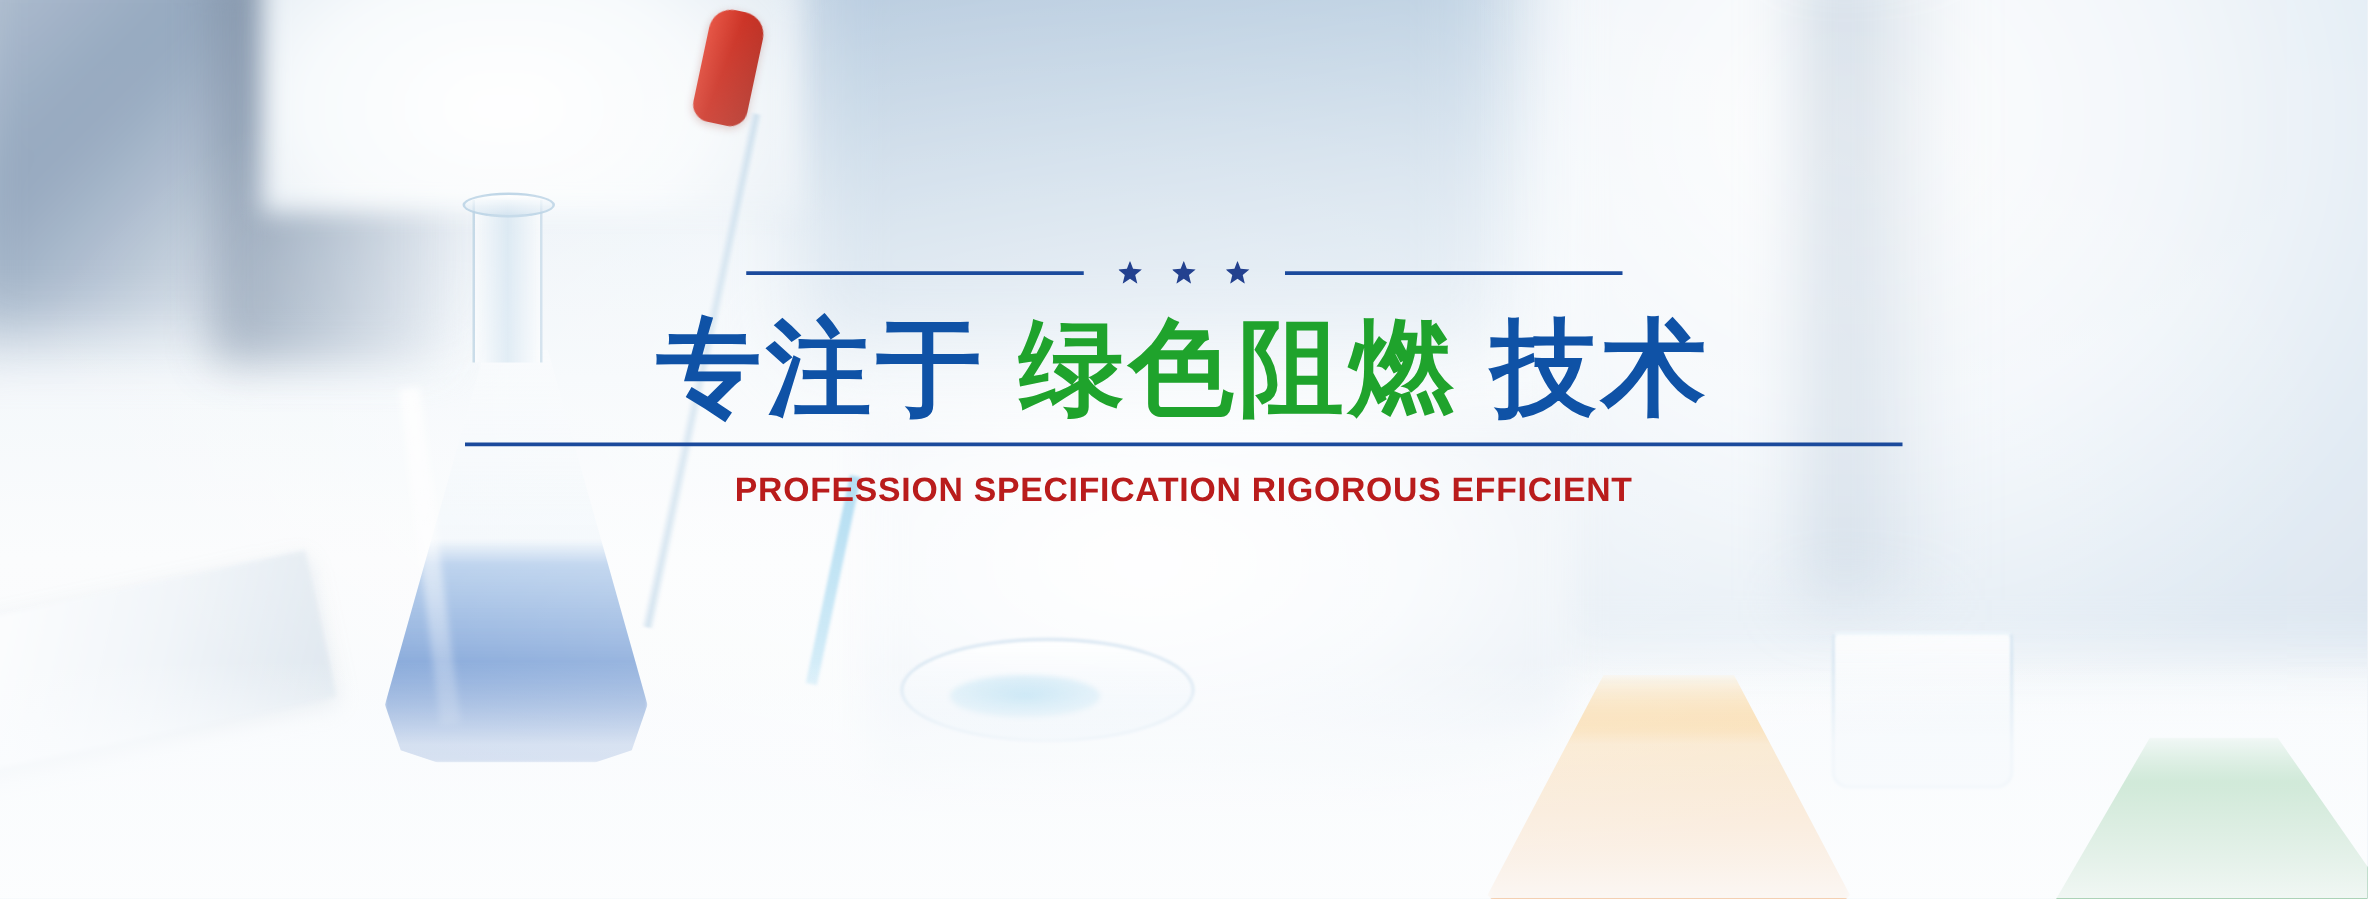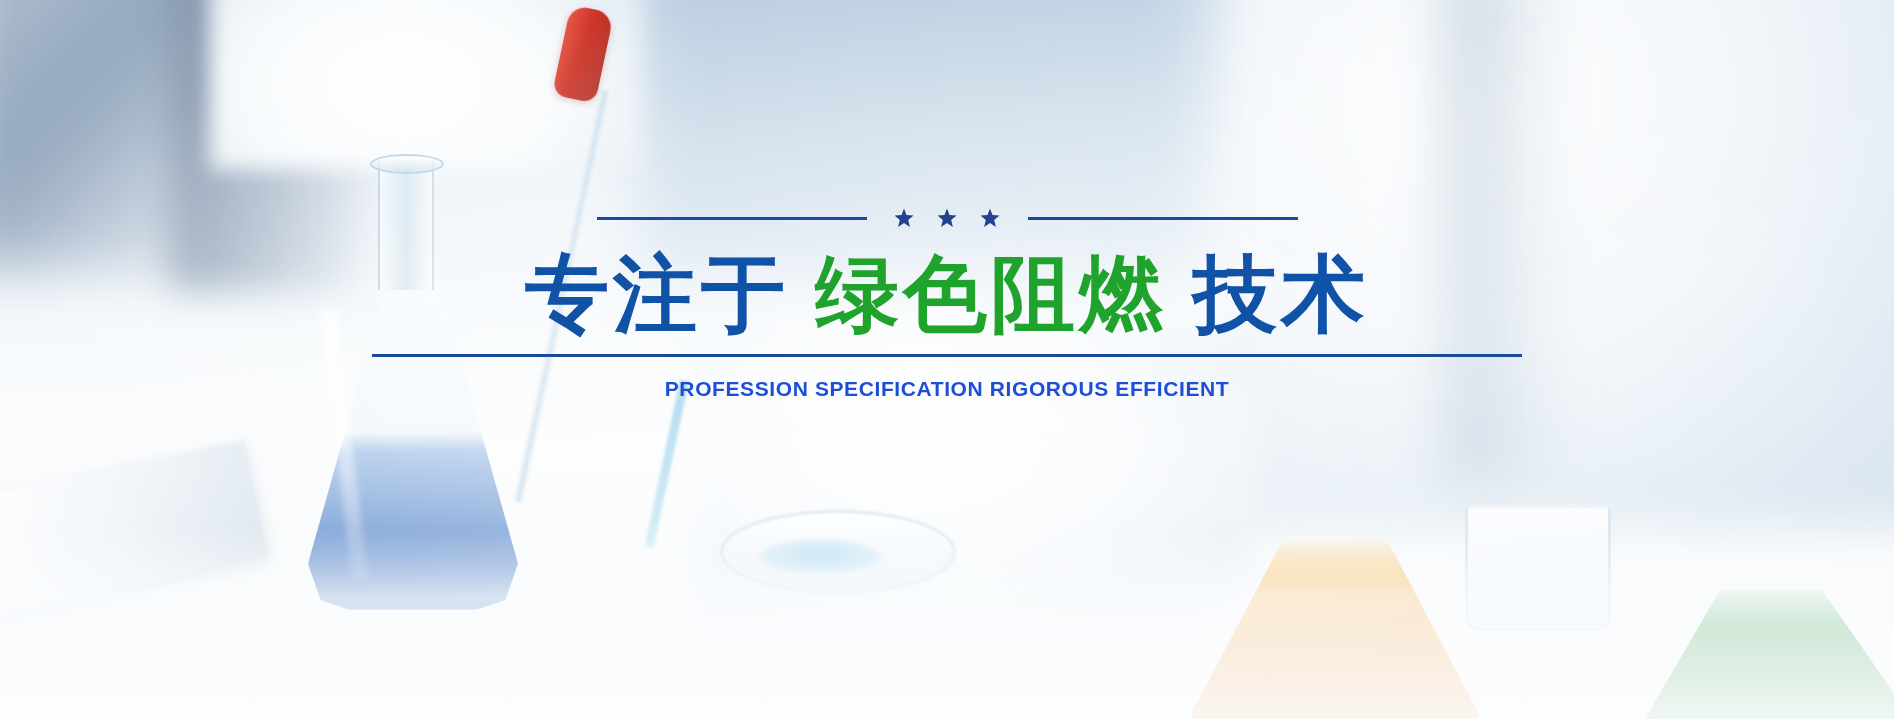--- a/index.html
+++ b/index.html
@@ -228,22 +228,22 @@
   .title .sp{display:inline-block;width:26px;}
 
   .rule-bottom{
     width:1150px;height:3px;background:#1b4a9c;margin:14px auto 0 auto;
   }
 
   
   .subtitle{
     margin-top:20px;
     font-family:"Liberation Sans","DejaVu Sans",sans-serif;
-    font-size:21px;font-weight:700;letter-spacing:.6px;
-    color:#1d4ed8;white-space:nowrap;
+    font-size:27px;font-weight:700;letter-spacing:.6px;
+    color:#b91c1c;white-space:nowrap;
   }
 
   
   .tagline{
     position:absolute;left:50%;top:450px;transform:translateX(-50%);
     width:1400px;text-align:center;
     font-family:"DejaVu Sans","Liberation Sans",sans-serif;
     font-size:31px;font-weight:700;letter-spacing:1px;
     color:#1c447f;white-space:nowrap;
     text-shadow:

